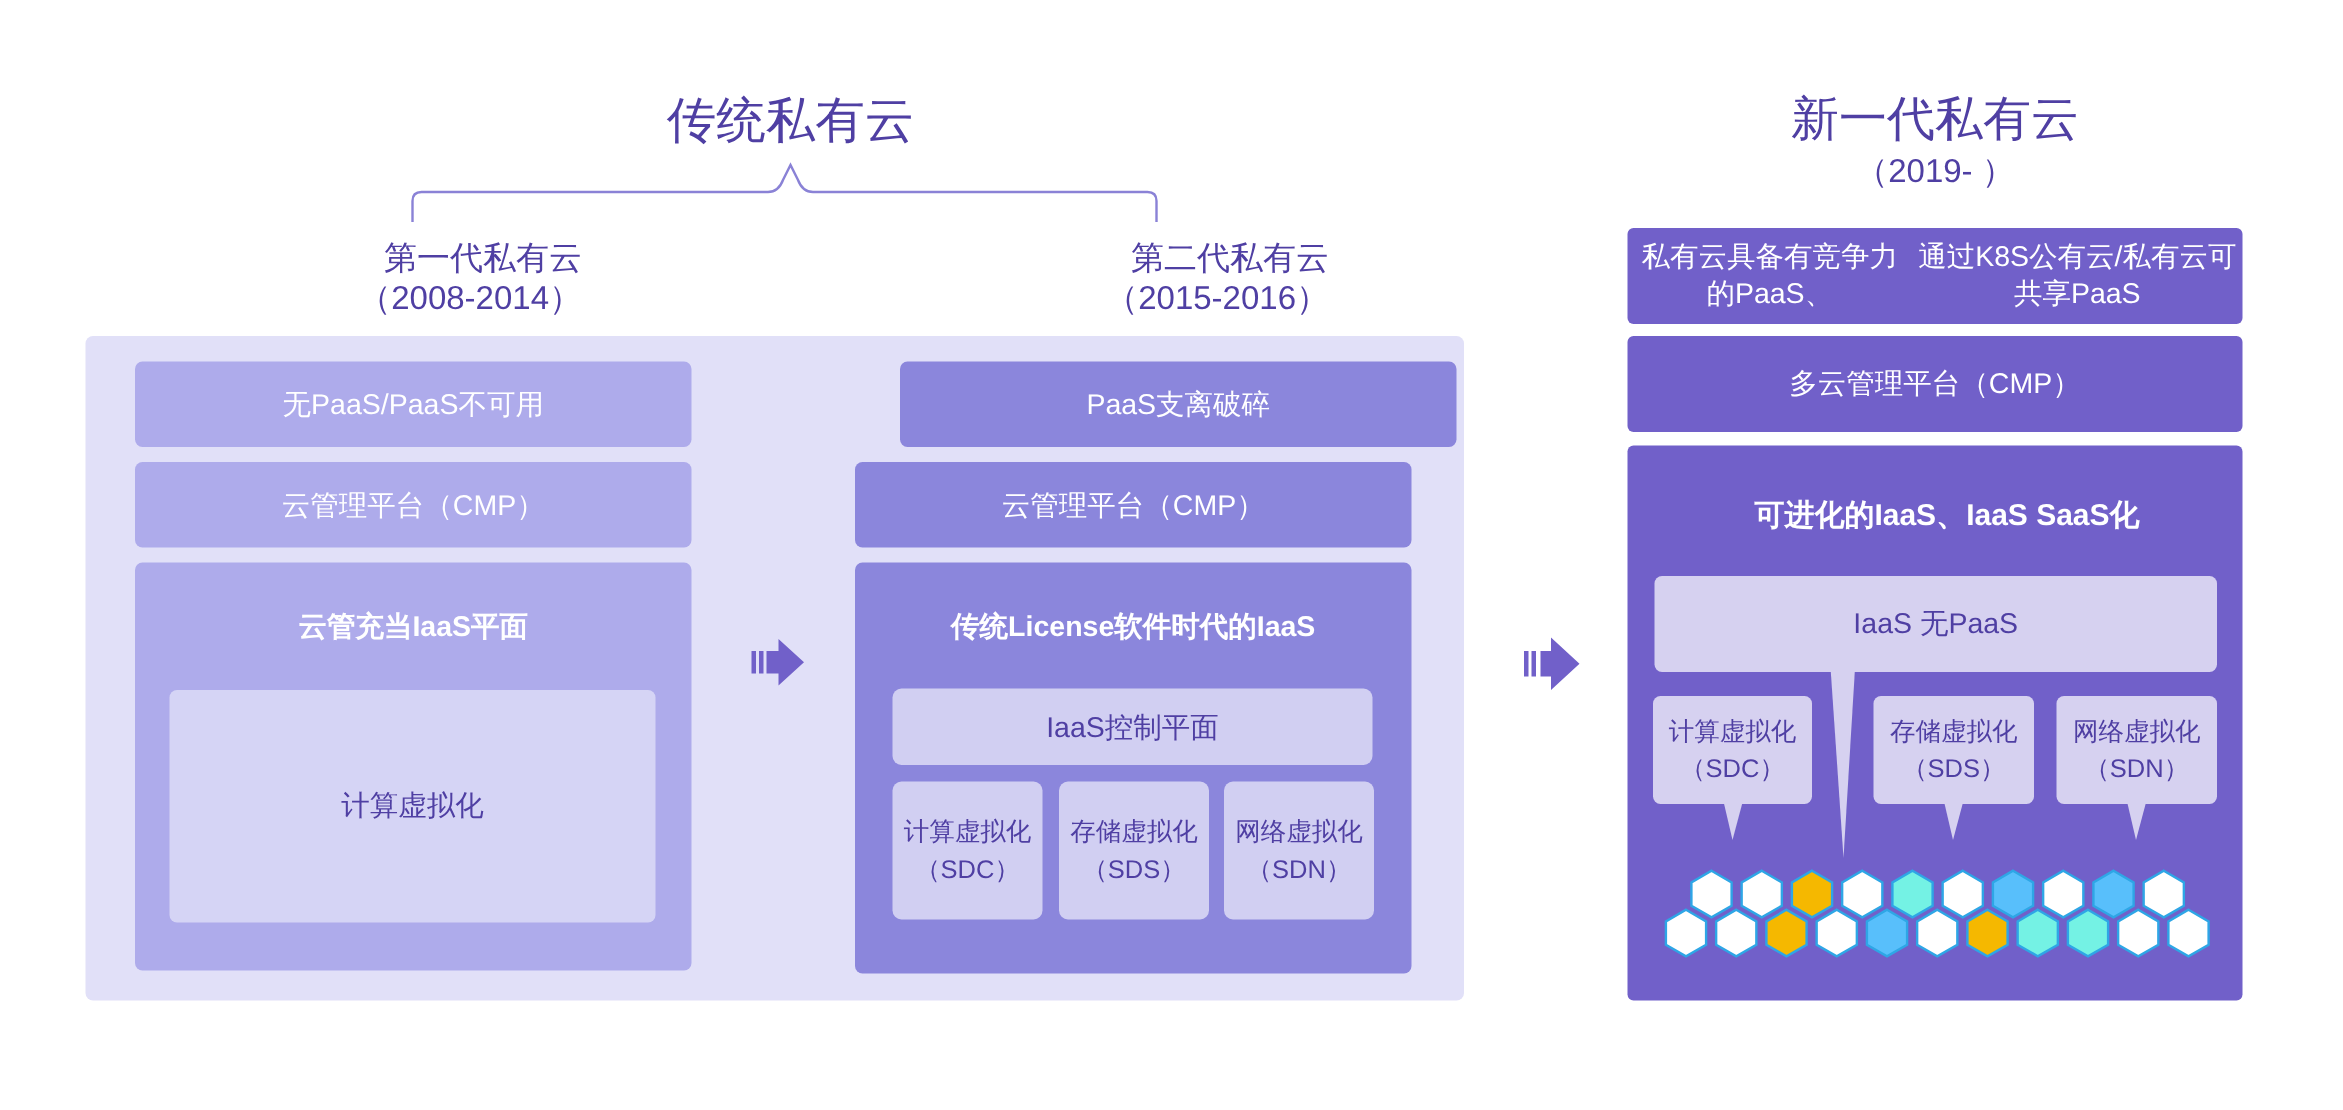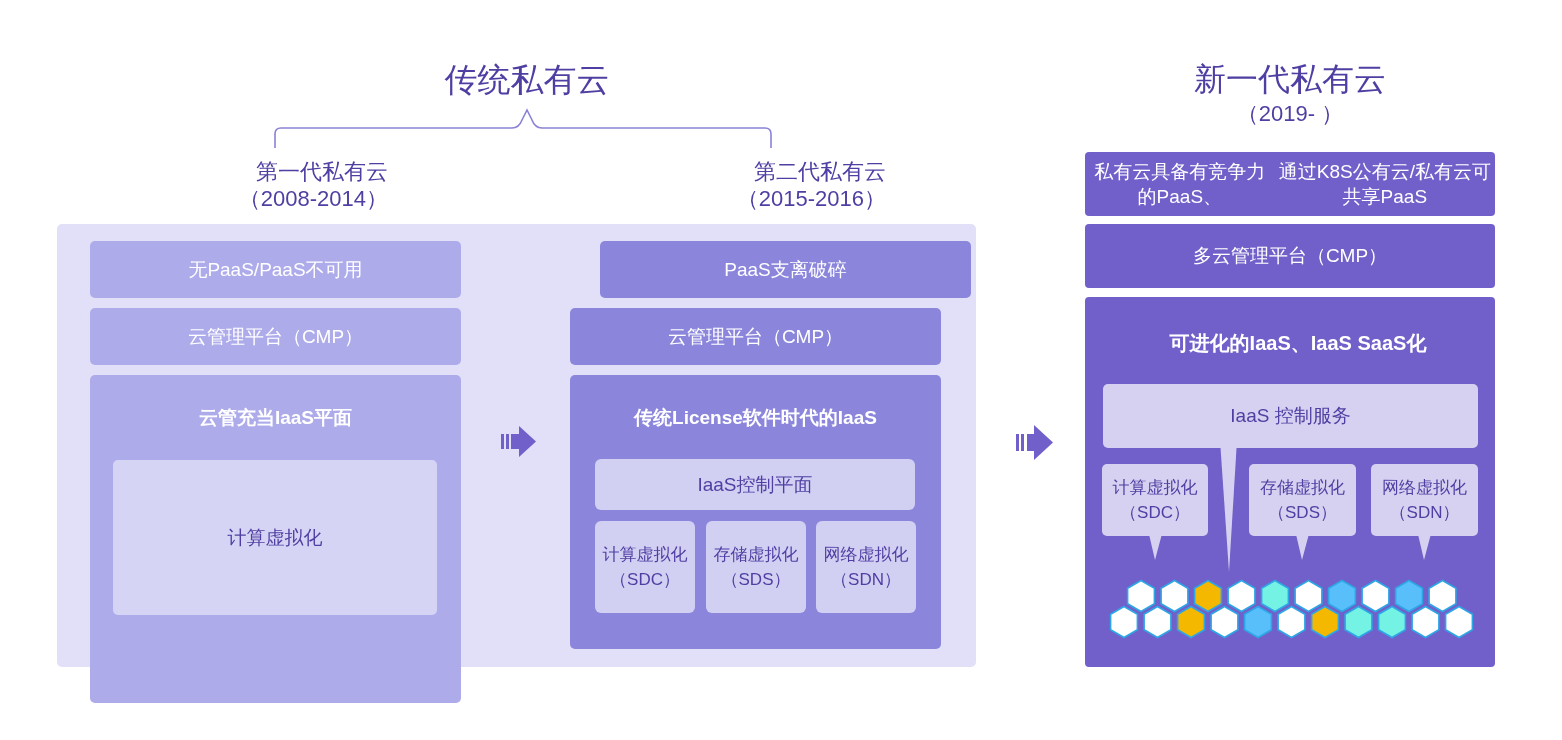--- a/index.html
+++ b/index.html
@@ -41,21 +41,21 @@
 </div>
 <div class="abs gen-title" style="left:656px; top:158px; width:230px;">
   <div>第二代私有云</div>
   <div>（2015-2016）</div>
 </div>
 
 <div class="abs panel-legacy"></div>
 
 <div class="abs center g1-box" style="left:90px; top:241px; width:371px; height:57px;">无PaaS/PaaS不可用</div>
 <div class="abs center g1-box" style="left:90px; top:308px; width:371px; height:57px;">云管理平台（CMP）</div>
-<div class="abs g1-box" style="left:90px; top:375px; width:371px; height:328px;">
+<div class="abs g1-box" style="left:90px; top:375px; width:371px; height:272px;">
   <div class="abs center bold-title" style="left:0; top:30px; width:371px; height:26px;">云管充当IaaS平面</div>
   <div class="abs center light1" style="left:23px; top:85px; width:324px; height:155px; flex-direction:column;">
     <div>计算虚拟化</div>
   </div>
 </div>
 
 <svg style="left:498px; top:425px; width:40px; height:40px;">
   <rect x="3" y="9" width="3" height="15" fill="#7160c9"></rect>
   <rect x="8" y="9" width="3" height="15" fill="#7160c9"></rect>
   <polygon points="13,9 21,9 21,1 38,16.5 21,32 21,24 13,24" fill="#7160c9"></polygon>
@@ -99,21 +99,21 @@
   <div class="abs center bold-title" style="left:0; top:32px; width:410px; height:28px; font-size:20px;padding-left:16px;">可进化的IaaS、IaaS SaaS化</div>
 </div>
 
 <svg style="left:0; top:0; width:1562px; height:740px; pointer-events:none;">
   <polygon points="1220,440 1237,440 1229,572" fill="#d6d1f0"></polygon>
   <polygon points="1148,530 1163,530 1155,560" fill="#d6d1f0"></polygon>
   <polygon points="1295,530 1310,530 1302,560" fill="#d6d1f0"></polygon>
   <polygon points="1417,530 1432,530 1424,560" fill="#d6d1f0"></polygon>
 </svg>
 
-<div class="abs center n-light" style="left:1103px; top:384px; width:375px; height:64px; font-size:19px;">IaaS 控制服务</div>
+<div class="abs center n-light" style="left:1103px; top:384px; width:375px; height:64px; font-size:19px;">IaaS 无PaaS</div>
 
 <div class="abs center n-light" style="left:1102px; top:464px; width:106px; height:72px; flex-direction:column; font-size:17px; line-height:25px;">
   <div>计算虚拟化</div>
   <div>（SDC）</div>
 </div>
 <div class="abs center n-light" style="left:1249px; top:464px; width:107px; height:72px; flex-direction:column; font-size:17px; line-height:25px;">
   <div>存储虚拟化</div>
   <div>（SDS）</div>
 </div>
 <div class="abs center n-light" style="left:1371px; top:464px; width:107px; height:72px; flex-direction:column; font-size:17px; line-height:25px;">

